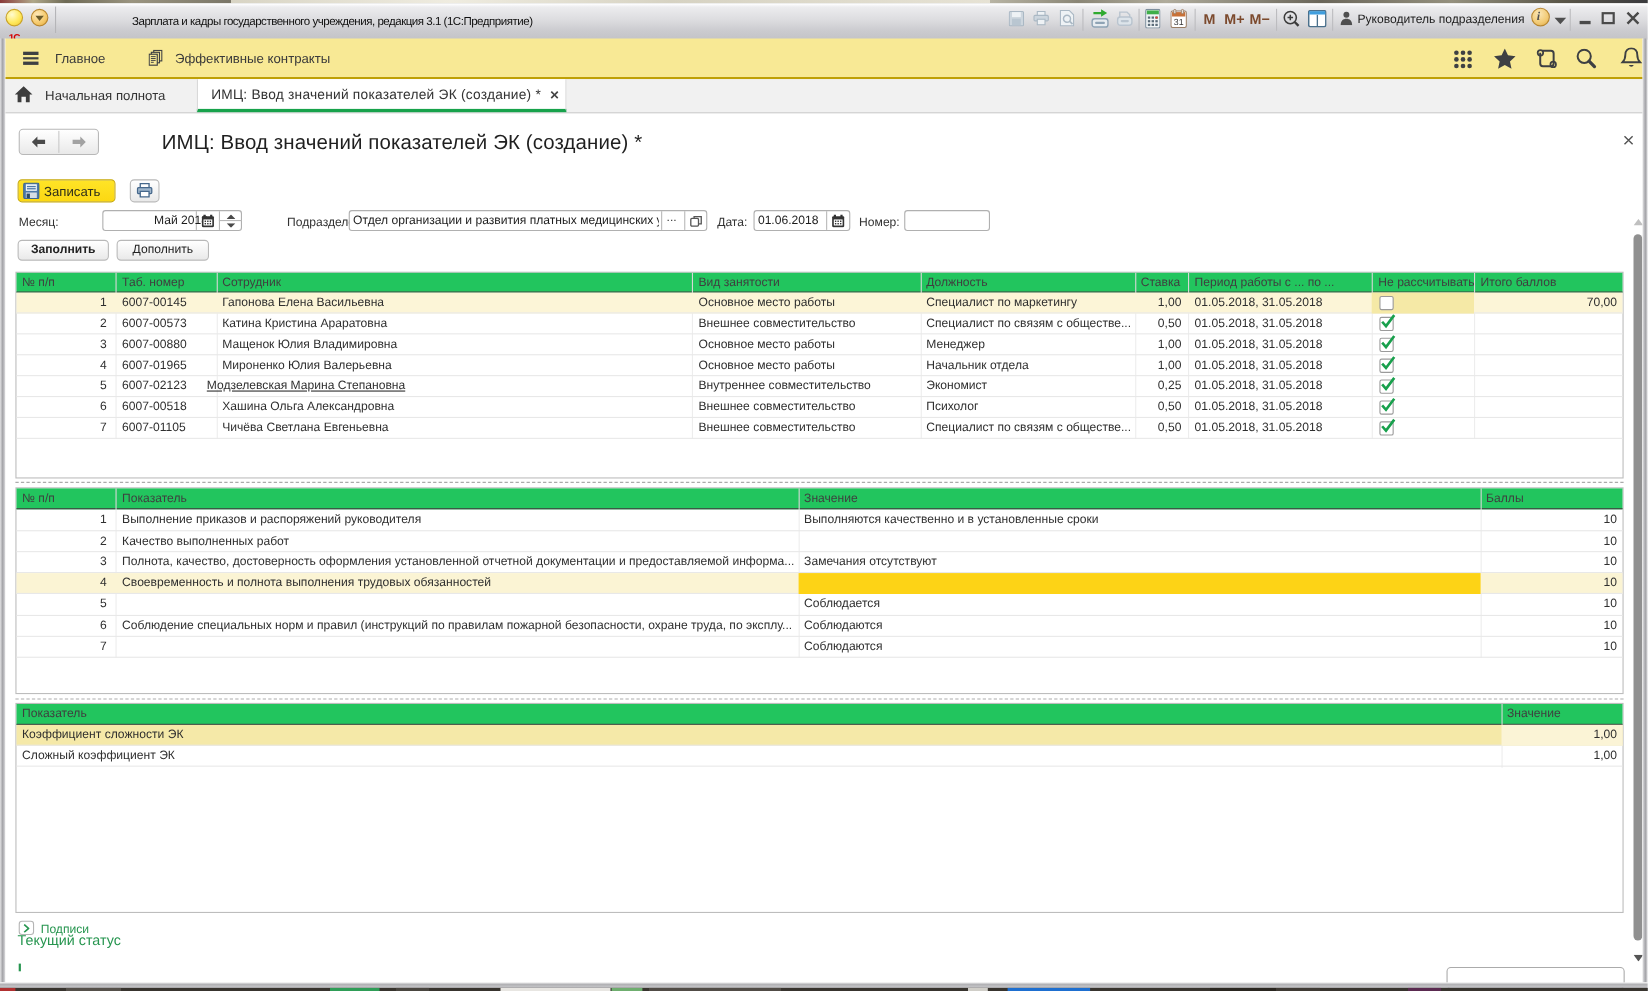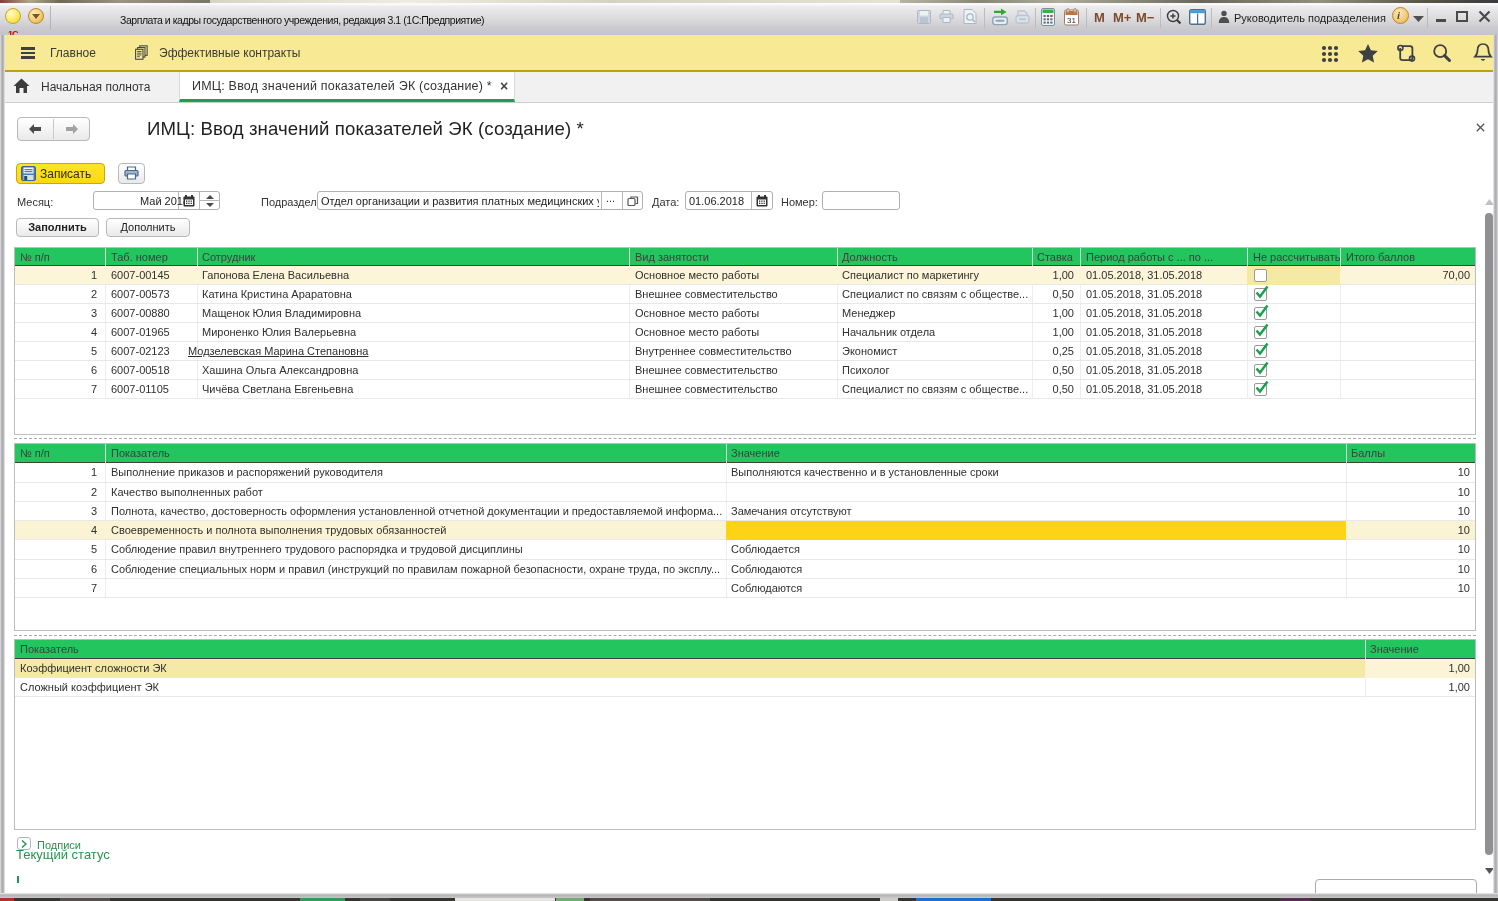--- a/index.html
+++ b/index.html
@@ -451,21 +451,20 @@
       <span class="c num" style="left:1385px;width:70px;">10</span>
   </div>
   <div class="t2r" style="top:77.2px;height:19.2px;background:#fbf4d4;">
     <div style="position:absolute;left:711px;top:0;width:620px;height:19px;background:#fdd316;"></div>
     <span class="c num" style="left:40px;width:42px;">4</span>
       <span class="c" style="left:96px;">Своевременность и полнота выполнения трудовых обязанностей</span>
       <span class="c num" style="left:1385px;width:70px;">10</span>
   </div>
   <div class="t2r" style="top:96.4px;height:19.2px;">
     <span class="c num" style="left:40px;width:42px;">5</span>
-      <span class="c" style="left:96px;">Соблюдение правил внутреннего трудового распорядка и трудовой дисциплины</span>
       <span class="c" style="left:716px;">Соблюдается</span>
       <span class="c num" style="left:1385px;width:70px;">10</span>
   </div>
   <div class="t2r" style="top:115.6px;height:19.2px;">
     <span class="c num" style="left:40px;width:42px;">6</span>
       <span class="c" style="left:96px;">Соблюдение специальных норм и правил (инструкций по правилам пожарной безопасности, охране труда, по эксплу...</span>
       <span class="c" style="left:716px;">Соблюдаются</span>
       <span class="c num" style="left:1385px;width:70px;">10</span>
   </div>
   <div class="t2r" style="top:134.8px;height:19.4px;">

